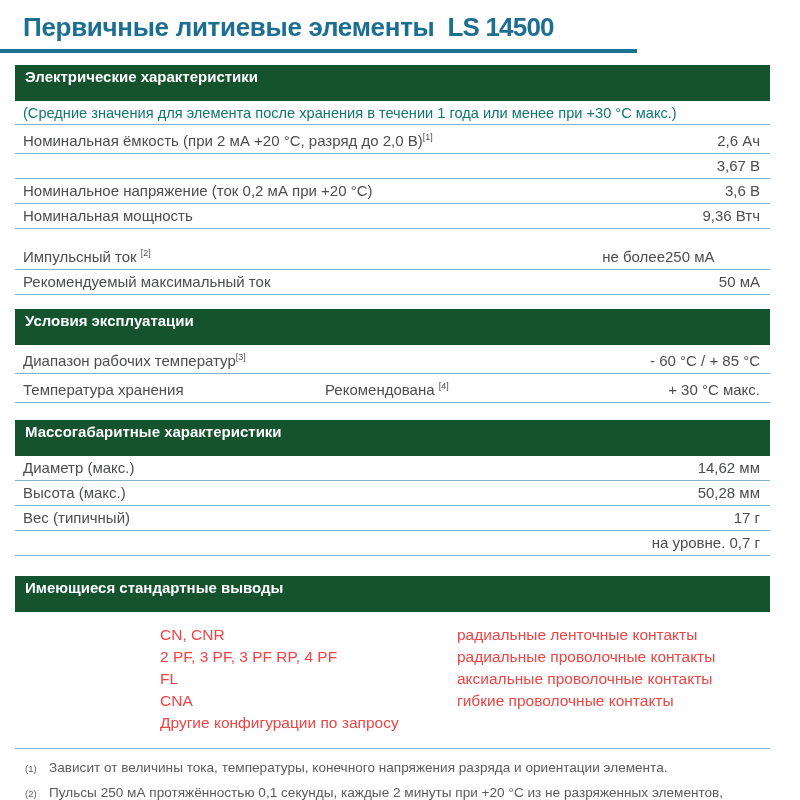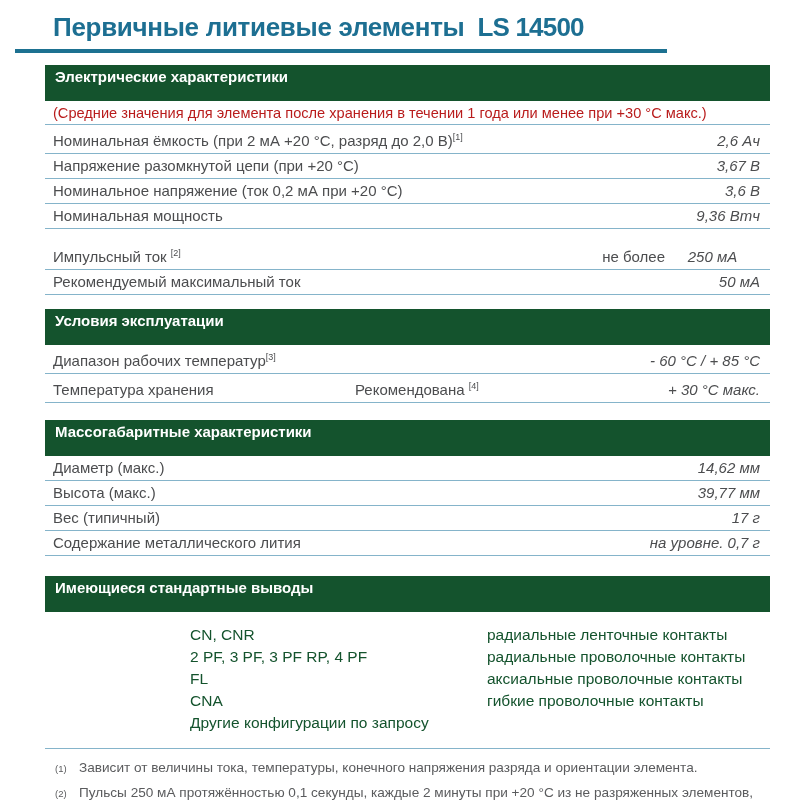--- a/index.html
+++ b/index.html
@@ -1,48 +1,48 @@
 <!DOCTYPE html>
 <html lang="ru"><head>
 <meta charset="utf-8">
 <style>
   * { margin:0; padding:0; box-sizing:border-box; }
   html,body { width:800px; height:800px; background:#ffffff; overflow:hidden;
     font-family:"Liberation Sans", sans-serif; }
-  .page { width:800px; height:800px; padding:12px 30px 0 45px; position:relative; }
+  .page { width:800px; height:800px; padding:12px 30px 0 15px; position:relative; }
 
   
   .title { color:#1d6f92; font-weight:bold; font-size:26px; letter-spacing:-0.3px;
     padding-left:8px; white-space:nowrap; }
   .title .model { margin-left:6px; letter-spacing:-0.8px; }
   .title-rule { height:4px; background:#1d7191; width:652px; margin:6px 0 12px -30px; }
 
   
   .bar { background:#14532d; color:#ffffff; font-weight:bold; font-size:15px;
     height:36px; line-height:23px; padding-left:10px; }
 
   
-  .subtitle { color:#b91c1c; font-size:14.6px; line-height:20px; padding:2px 2px 1px 8px;
+  .subtitle { color:#0f766e; font-size:14.6px; line-height:20px; padding:2px 2px 1px 8px;
     border-bottom:1.7px solid #85b4ca; }
 
   
   .row { display:flex; align-items:baseline; font-size:15px; color:#4c4d4f;
     line-height:20px; padding:2px 10px 2px 8px; border-bottom:1.7px solid #85b4ca; }
   .row .label { }
-  .row .value { margin-left:auto; text-align:center; white-space:nowrap;font-style:italic; }
+  .row .value { margin-left:auto; text-align:left; white-space:nowrap; }
   .row .mid-right { margin-left:auto; white-space:nowrap; }
   .row .mid-right + .value { margin-left:0; min-width:95px;margin-top:16px; }
   .row .label-fixed { width:302px; flex:none; }
   .row .mid-left { flex:1; text-align:left; }
   sup { font-size:9px; color:#4c4d4f; }
 
   .gap-sm { height:14px; } .gap-md { height:17px; } .gap-lg { height:20px; }
 
   
-  .terminals { display:flex; margin:12px 0 0 145px; font-size:15.5px; color:#14532d; }
+  .terminals { display:flex; margin:12px 0 0 145px; font-size:15.5px; color:#ef4444; }
   .terminals .col-codes { width:285px; flex:none; }
   .terminals .col-desc { flex:1;margin-left:12px; }
   .terminals div[data-name="terminal-line"] { line-height:22px; }
 
   
   .foot-rule { border-top:1.7px solid #85b4ca; margin:14px 0 10px 0; }
   .footnote { display:flex; margin:0 0 7px 10px; color:#5a5b5d; }
   .footnote .marker { width:24px; flex:none; font-size:9.5px; padding-top:4px; }
   .footnote .ftext { font-size:13.6px; line-height:17.5px; flex:1; padding-right:12px; }
 </style>
@@ -58,21 +58,20 @@
   <div class="title-rule" data-name="title-underline"></div>
 
   <div class="bar" data-name="section-header-electrical">Электрические характеристики</div>
   <div class="subtitle" data-name="electrical-subtitle">(Средние значения для элемента после хранения в течении 1 года или менее при +30 °С макс.)</div>
 
   <div class="row" data-name="table-row">
     <span class="label" data-name="row-label"><span data-name="row-label-text">Номинальная ёмкость (при 2 мА +20 °С, разряд до 2,0 В)</span><sup data-name="footnote-ref">[1]</sup></span>
     <span class="value" data-name="row-value">2,6 Ач</span>
   </div>
   <div class="row" data-name="table-row">
-    <span class="label" data-name="row-label">Напряжение разомкнутой цепи (при +20 °С)</span>
     <span class="value" data-name="row-value">3,67 В</span>
   </div>
   <div class="row" data-name="table-row">
     <span class="label" data-name="row-label">Номинальное напряжение (ток 0,2 мА при +20 °С)</span>
     <span class="value" data-name="row-value">3,6 В</span>
   </div>
   <div class="row" data-name="table-row">
     <span class="label" data-name="row-label">Номинальная мощность</span>
     <span class="value" data-name="row-value">9,36 Втч</span>
   </div>
@@ -101,28 +100,27 @@
 
   <div class="gap-md" data-name="spacer"></div>
 
   <div class="bar" data-name="section-header-physical">Массогабаритные характеристики</div>
   <div class="row" data-name="table-row">
     <span class="label" data-name="row-label">Диаметр (макс.)</span>
     <span class="value" data-name="row-value">14,62 мм</span>
   </div>
   <div class="row" data-name="table-row">
     <span class="label" data-name="row-label">Высота (макс.)</span>
-    <span class="value" data-name="row-value">39,77 мм</span>
+    <span class="value" data-name="row-value">50,28 мм</span>
   </div>
   <div class="row" data-name="table-row">
     <span class="label" data-name="row-label">Вес (типичный)</span>
     <span class="value" data-name="row-value">17 г</span>
   </div>
   <div class="row" data-name="table-row">
-    <span class="label" data-name="row-label">Содержание металлического лития</span>
     <span class="value" data-name="row-value">на уровне. 0,7 г</span>
   </div>
 
   <div class="gap-lg" data-name="spacer"></div>
 
   <div class="bar" data-name="section-header-terminals">Имеющиеся стандартные выводы</div>
   <div class="terminals" data-name="terminals-block">
     <div class="col-codes" data-name="terminal-codes-column">
       <div data-name="terminal-line">CN, CNR</div>
       <div data-name="terminal-line">2 PF, 3 PF, 3 PF RP, 4 PF</div>

